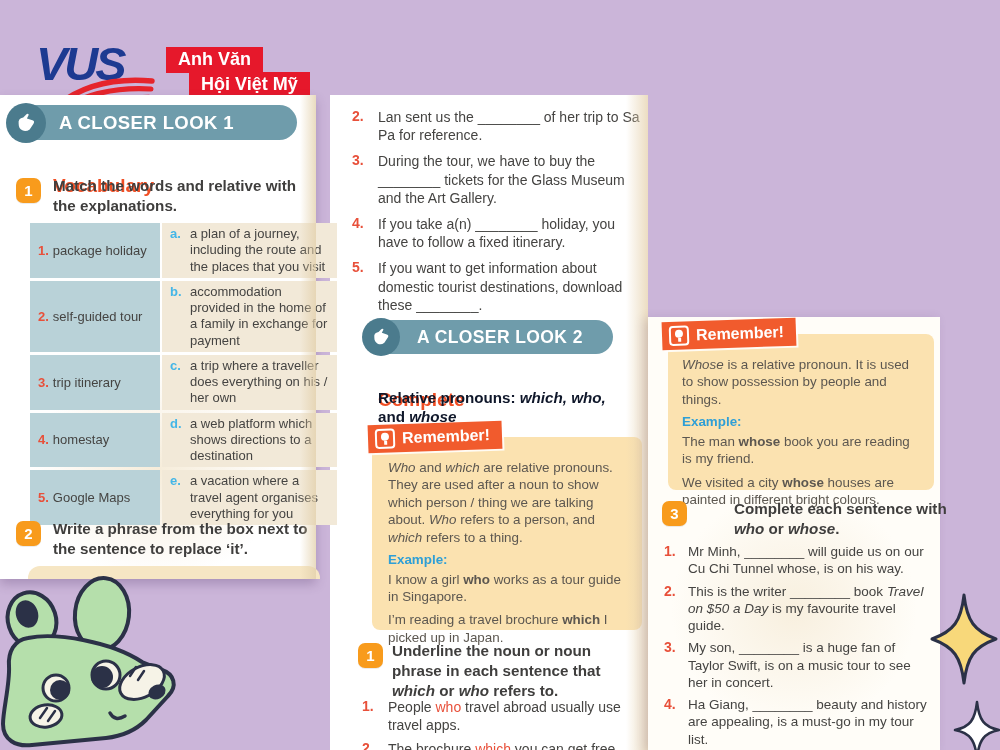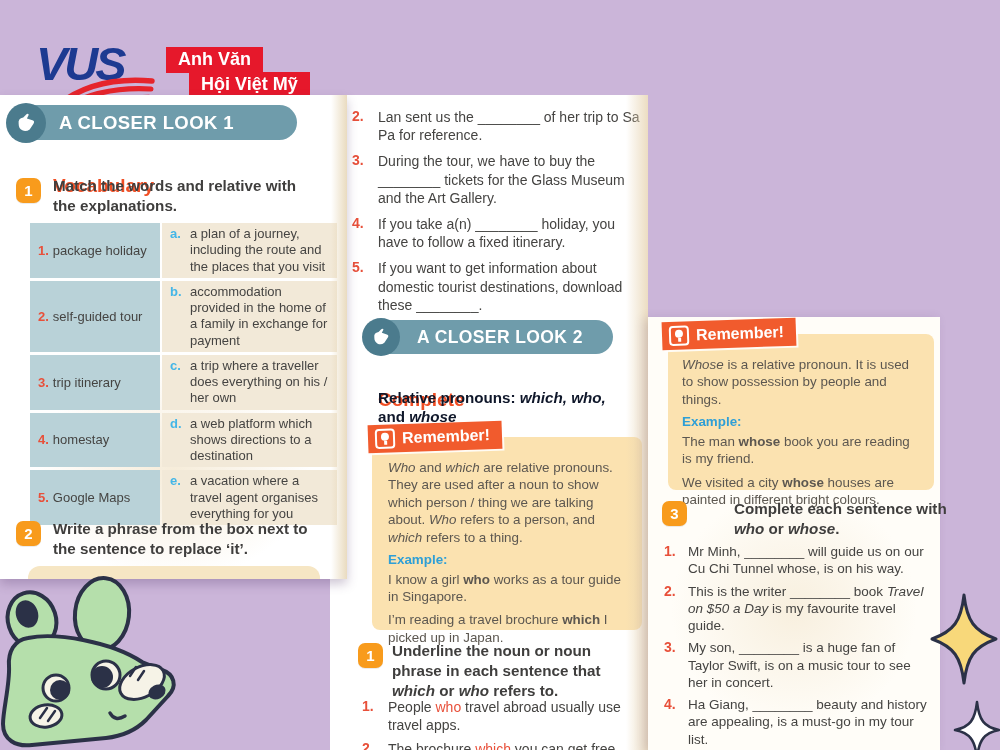--- a/index.html
+++ b/index.html
@@ -5,21 +5,21 @@
   html,body{margin:0;padding:0;}
   body{
     width:1000px;height:750px;position:relative;overflow:hidden;
     background:#cbb5d9;
     font-family:"Liberation Sans", sans-serif;
     color:#454442;
   }
   .abs{position:absolute;}
   
   .page{background:#ffffff;}
-  #page-left{left:0;top:95px;width:347px;height:484px;z-index:2;
+  #page-left{left:0;top:95px;width:316px;height:484px;z-index:2;
     box-shadow:0 5px 10px rgba(80,50,100,.28);}
   #page-left::after{content:"";position:absolute;right:0;top:0;bottom:0;width:16px;
     background:linear-gradient(to right,rgba(233,218,188,0),rgba(226,207,170,.75));}
   #page-left::before{content:"";position:absolute;left:10%;top:55%;width:80%;height:45%;
     background:radial-gradient(closest-side,rgba(243,230,205,.75),rgba(243,230,205,0));}
   #page-middle{left:330px;top:95px;width:318px;height:655px;z-index:1;}
   #page-middle::after{content:"";position:absolute;right:0;top:0;bottom:0;width:22px;
     background:linear-gradient(to right,rgba(236,220,190,0),rgba(231,212,178,.8));}
   #page-right{left:648px;top:317px;width:292px;height:433px;z-index:3;
     box-shadow:-4px 2px 10px rgba(80,50,100,.18);background:#fffdf8;}

